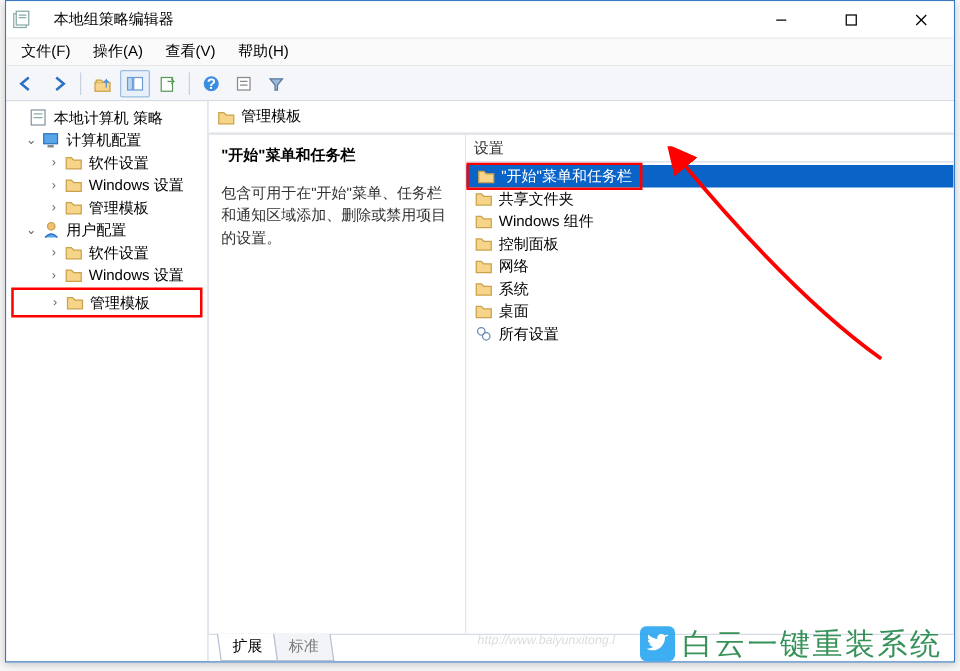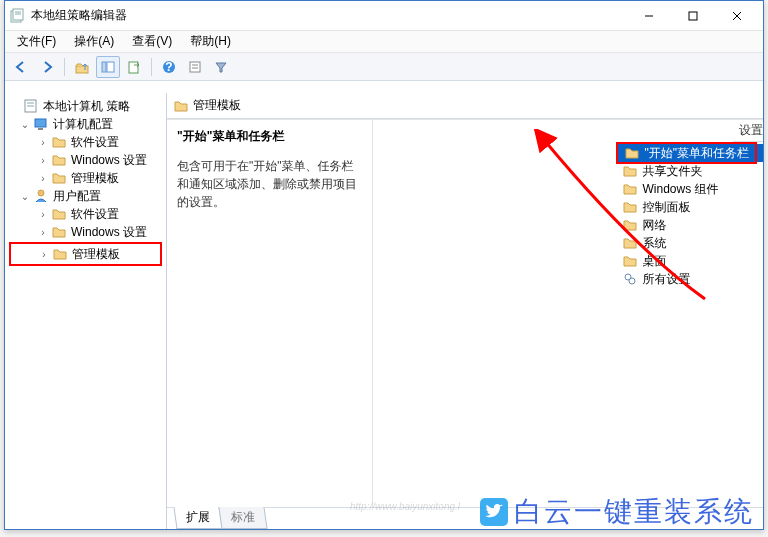--- a/index.html
+++ b/index.html
@@ -1,64 +1,64 @@
 <!DOCTYPE html>
 <html><head>
 <meta charset="utf-8">
 <style>
   * { box-sizing: border-box; margin: 0; padding: 0; font-family: "Microsoft YaHei", "SimSun", sans-serif; font-size: 12px; }
   body { background: #f5f5f5; width: 768px; height: 537px; overflow: hidden; position: relative; }
   .window { position: absolute; top: 0; left: 4px; width: 760px; height: 530px; background: #fff; border: 1px solid #3a78c4; box-shadow: 0 2px 6px rgba(0,0,0,.2); display: flex; flex-direction: column; }
   
-  .titlebar { height: 30px; background: #fff; border-bottom: 1px solid #e5e5e5; display: flex; align-items: center; padding: 0 4px; }
+  .titlebar { height: 30px; background: #fff; border-bottom: 1px solid #e5e5e5; display: flex; align-items: center; padding: 0 4px; gap: 12px; }
   .titlebar .app-icon { width: 16px; height: 16px; margin-right: 6px; }
   .titlebar .title { flex: 1; color: #000; }
   .titlebar .win-btn { width: 44px; height: 28px; display: flex; align-items: center; justify-content: center; color: #333; cursor: default; }
   
   .menubar { height: 22px; display: flex; align-items: center; padding: 0 6px; gap: 6px; border-bottom: 1px solid #e5e5e5; background: #fafafa; }
   .menubar .menu-item { padding: 2px 6px; cursor: default; }
   
   .toolbar { height: 28px; background: #f4f6f9; border-bottom: 1px solid #d6dce4; display: flex; align-items: center; padding: 0 4px; gap: 2px; }
   .tb-btn { width: 24px; height: 22px; border: 1px solid transparent; display: flex; align-items: center; justify-content: center; cursor: default; border-radius: 2px; }
   .tb-sep { width: 1px; height: 18px; background: #c9d2de; margin: 0 3px; }
   
-  .main { flex: 1; display: flex; overflow: hidden; margin-top: 12px; }
+  .main { flex: 1; display: flex; overflow: hidden; }
   .tree-pane { width: 162px; border-right: 1px solid #c9d2de; background: #fff; overflow: auto; padding: 4px 0; }
   .content-pane { flex: 1; background: #fff; display: flex; flex-direction: column; position: relative; }
   
   .tree-item { display: flex; align-items: center; height: 18px; padding-left: 4px; white-space: nowrap; cursor: default; }
   .tree-item .expander { width: 12px; text-align: center; color: #666; font-size: 10px; }
   .tree-item .ticon { width: 16px; height: 16px; margin: 0 2px; display: flex; align-items: center; justify-content: center; }
   .tree-item .tlabel { padding: 0 2px; }
   .highlight-red { border: 2px solid #ff0000; padding: 1px; margin: 1px 4px; }
   
   .content-header { height: 26px; display: flex; align-items: center; border-bottom: 1px solid #d6dce4; background: #fff; }
   .content-header .crumb { display: flex; align-items: center; padding: 0 6px; }
   .content-layout { flex: 1; display: flex; overflow: hidden; border-top: 1px solid #e5e5e5; }
   .content-left { width: 206px; padding: 8px 10px; border-right: 1px solid #e5e5e5; }
   .content-left .section-title { font-weight: bold; margin-bottom: 12px; }
   .content-left .desc-label { margin-top: 8px; color: #333; }
   .content-left .desc-text { margin-top: 4px; color: #333; line-height: 1.5; }
-  .content-right { flex: 1; display: flex; flex-direction: column; align-items: flex-end; }
+  .content-right { flex: 1; display: flex; flex-direction: column; }
   .list-header { height: 22px; border-bottom: 1px solid #d6dce4; display: flex; align-items: center; padding-left: 6px; background: #fff; }
   .list-header .col { flex: 1; color: #333; }
   .list-body { flex: 1; overflow: auto; padding-top: 2px; }
   .list-row { height: 18px; display: flex; align-items: center; padding-left: 6px; cursor: default; }
   .list-row .ficon { width: 16px; height: 16px; margin-right: 4px; flex-shrink: 0; }
   .list-row.selected { background: #0a64c8; color: #fff; }
   .highlight-red-list { border: 2px solid #ff0000; display: inline-flex; align-items: center; padding-right: 6px; }
   
   .bottom-tabs { height: 22px; display: flex; align-items: flex-end; padding-left: 8px; border-top: 1px solid #d6dce4; background: #fff; }
   .bottom-tabs .tab { padding: 2px 10px; border: 1px solid #b7c3d3; border-top: none; background: #fff; margin-right: -1px; transform: skewX(8deg); }
   .bottom-tabs .tab span { display: inline-block; transform: skewX(-8deg); }
   .bottom-tabs .tab.inactive { background: #f2f4f7; color: #777; }
   
   .watermark { position: absolute; right: 14px; bottom: 6px; display: flex; align-items: center; opacity: .85; }
   .watermark .logo { width: 28px; height: 28px; background: #1da1f2; border-radius: 5px; margin-right: 6px; display: flex; align-items: center; justify-content: center; }
-  .watermark .brand { font-size: 28px; color: #1d4ed8; letter-spacing: 2px; }
+  .watermark .brand { font-size: 24px; color: #15803d; letter-spacing: 2px; }
   .watermark .url { position: absolute; left: -130px; top: 8px; font-size: 10px; color: rgba(0,0,0,.18); font-style: italic; white-space: nowrap; }
   
   svg { display: block; }
   
   .red-arrow { position: absolute; pointer-events: none; }
 </style>
 </head>
 <body>
 
 <div class="window">

